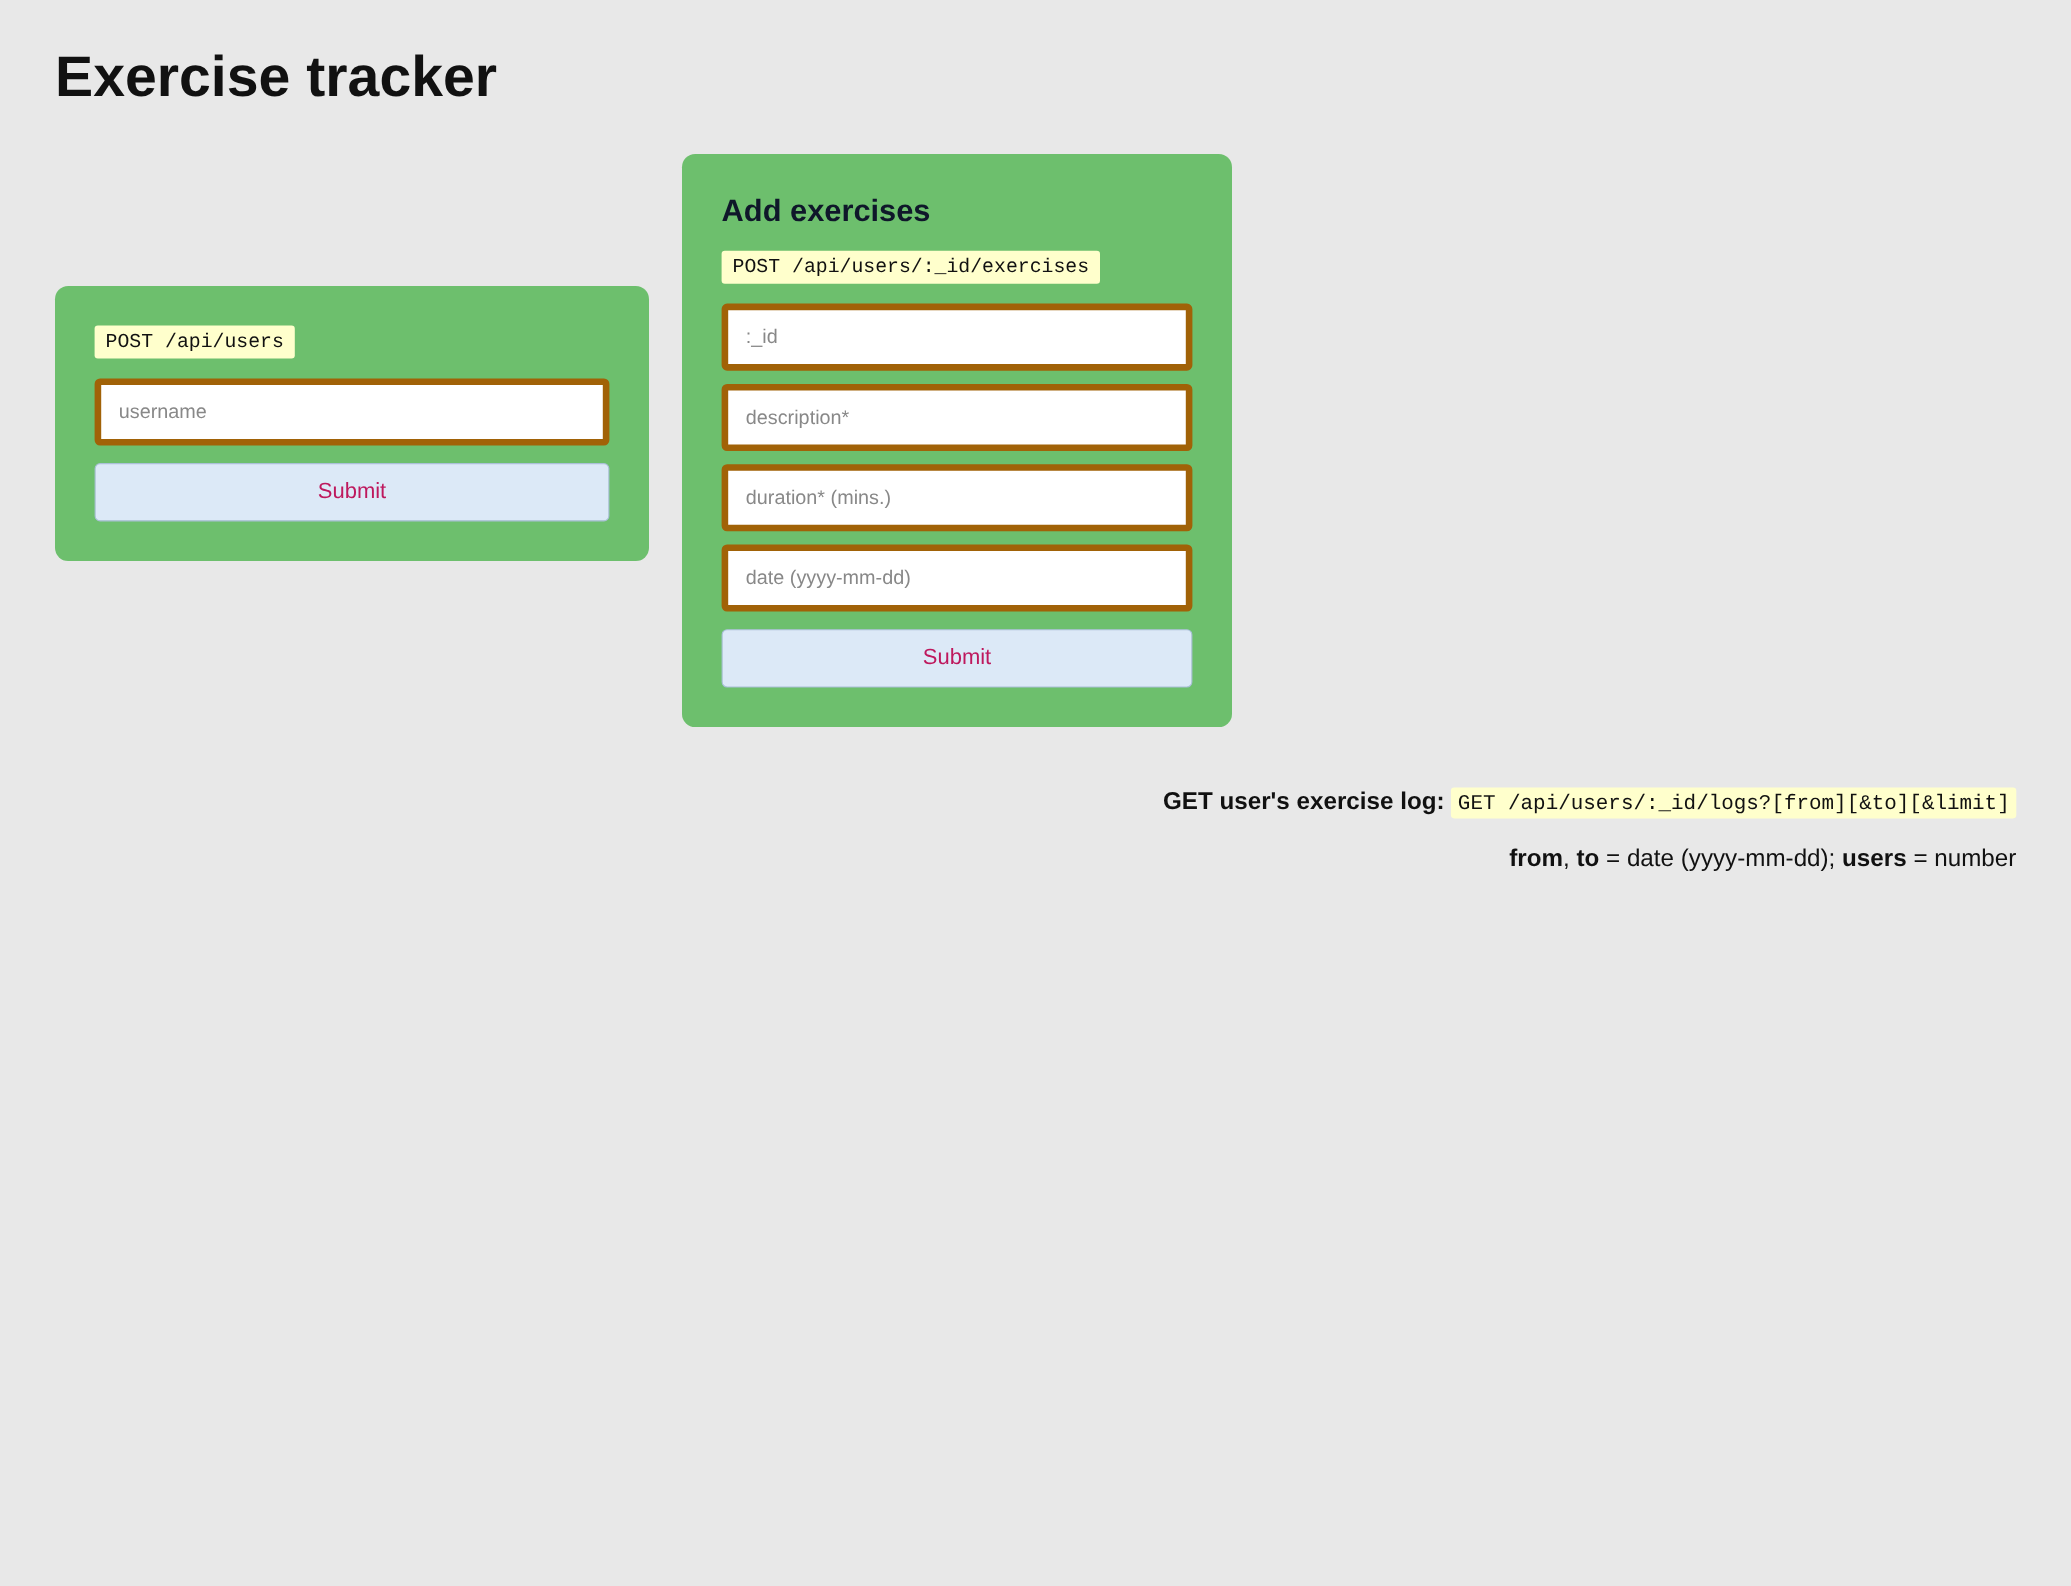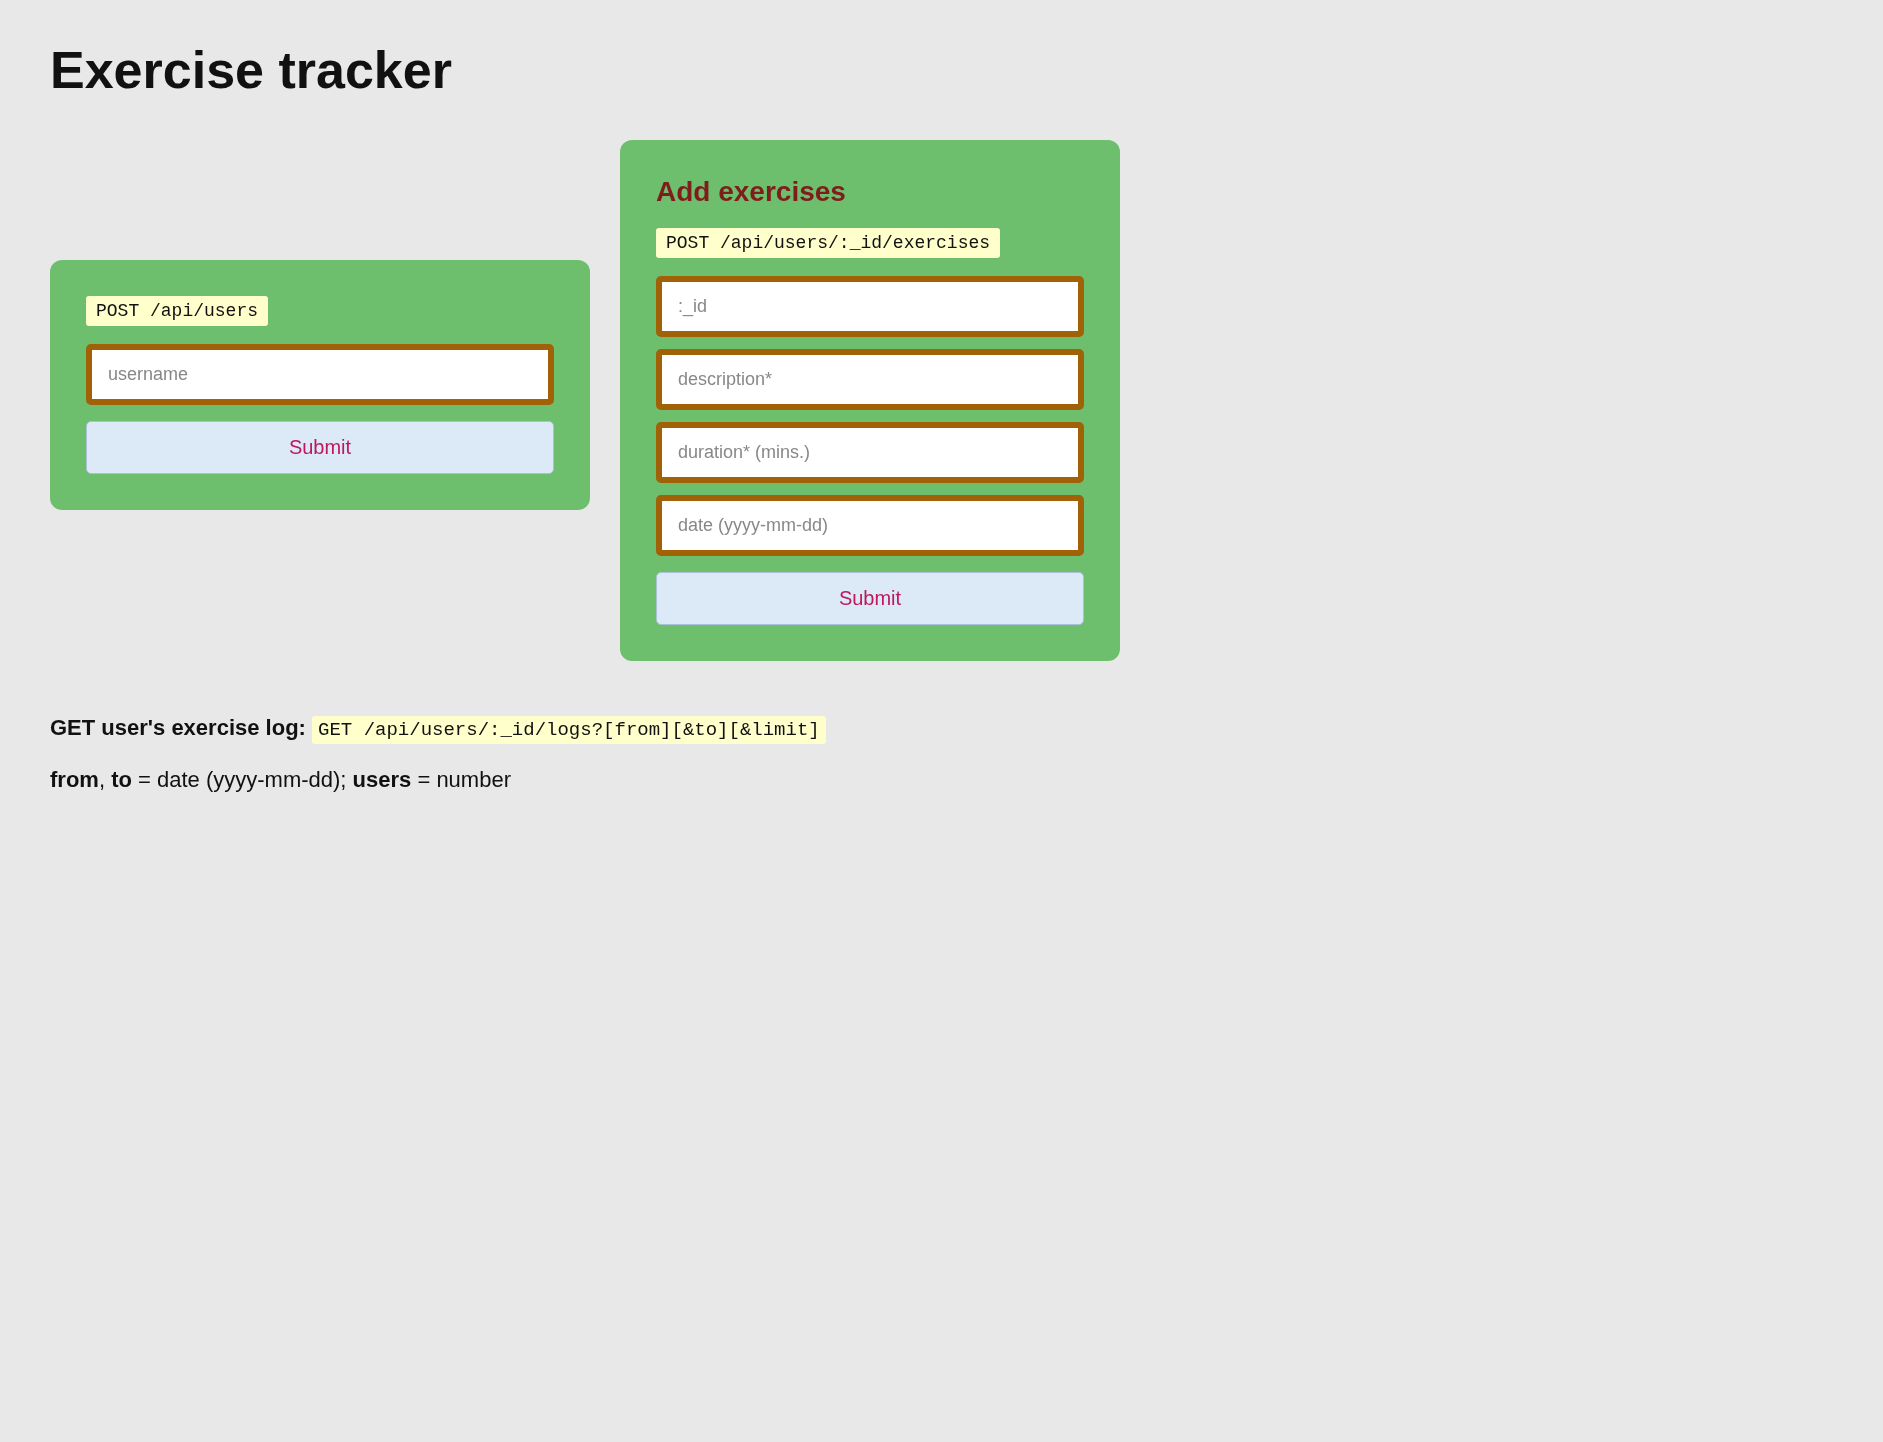--- a/index.html
+++ b/index.html
@@ -43,21 +43,21 @@
       margin-right: 30px;
     }
 
     .card-exercises {
       width: 500px;
     }
 
     .card-title {
       font-size: 28px;
       font-weight: 800;
-      color: #7f1d1d;
+      color: #0f172a;
       margin-bottom: 20px;
     }
 
     .api-badge {
       display: inline-block;
       background-color: #ffffcc;
       font-family: 'Courier New', Courier, monospace;
       font-size: 18px;
       padding: 5px 10px;
       border-radius: 3px;
@@ -95,20 +95,21 @@
 
     .info-section {
       margin-top: 20px;
     }
 
     .info-line {
       font-size: 22px;
       color: #111;
       margin-bottom: 18px;
       line-height: 1.5;
+      text-align: right;
     }
 
     .info-line .label-bold {
       font-weight: 800;
     }
 
     .info-line .code-highlight {
       font-family: 'Courier New', Courier, monospace;
       background-color: #ffffcc;
       padding: 3px 6px;

